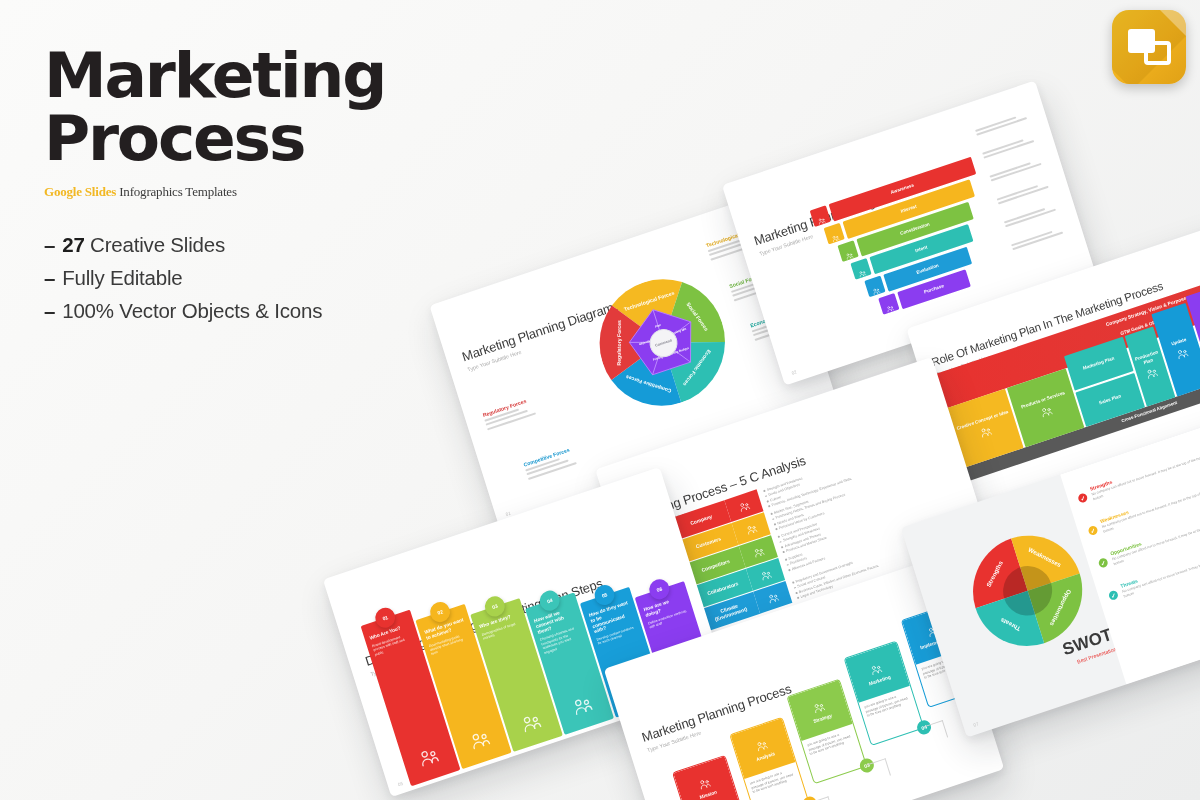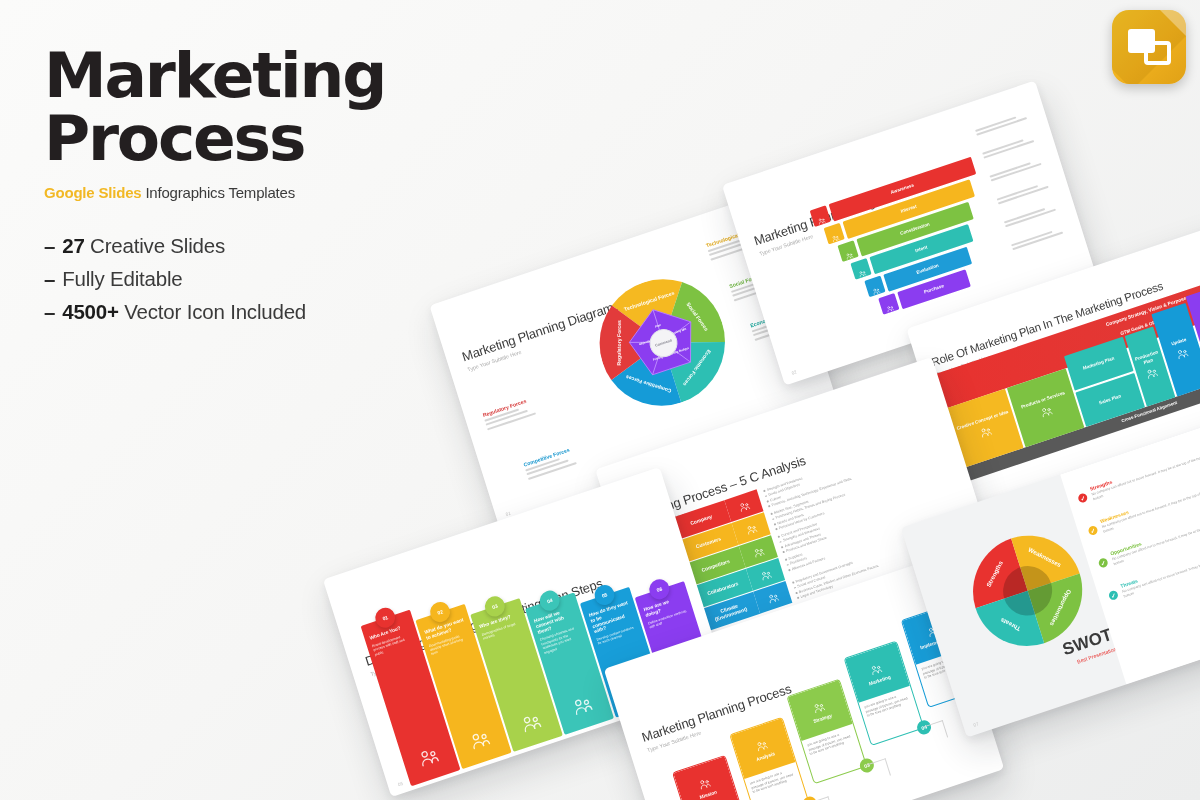--- a/index.html
+++ b/index.html
@@ -10,21 +10,21 @@
     position: relative;
   }
 
   
   #left-col { position: absolute; left: 44px; top: 44px; width: 560px; z-index: 40; }
 
   #main-title {
     font-size: 63px; font-weight: 700; letter-spacing: -2.2px;
     color: #231f20; line-height: 1.0; font-family: "DejaVu Sans", sans-serif;
   }
-  #subtitle-row { margin-top: 14px; font-size: 15px; letter-spacing: -0.2px; }
+  #subtitle-row { margin-top: 14px; font-size: 13px; letter-spacing: -0.2px; font-family: Liberation Serif, serif; }
   #subtitle-brand { color: #F2B824; font-weight: 700; }
   #subtitle-rest  { color: #3b3b3b; font-weight: 400; }
 
   #kf-heading {
     margin-top: 40px; font-size: 30px; font-weight: 700; letter-spacing: 0.2px;
     background: linear-gradient(90deg,#1b93ab 0%, #18a597 100%);
     -webkit-background-clip: text; background-clip: text; color: #18a0a0;
     -webkit-text-fill-color: transparent;
   }
   #kf-list { margin-top: 28px; list-style: none; }
@@ -147,21 +147,21 @@
 <body>
 
 <div id="left-col">
   <div id="main-title">Marketing Process</div>
   <div id="subtitle-row">
     <span id="subtitle-brand">Google Slides</span><span id="subtitle-rest"> Infographics Templates</span>
   </div>
   <ul id="kf-list">
       <li><span class="dash">–</span><span class="bold">27</span><span> Creative Slides</span></li>
       <li><span class="dash">–</span><span>Fully Editable</span></li>
-      <li><span class="dash">–</span><span class="bold">4500+</span><span> Vector Icon Included</span></li>
+      <li><span class="dash">–</span><span>100% Vector Objects &amp; Icons</span></li>
     </ul>
 </div>
 
 <div id="gs-badge">
   <div class="shadowdiag"></div>
   <div class="fold"></div>
   <div class="r1"></div>
   <div class="r2"></div>
 </div>
 

